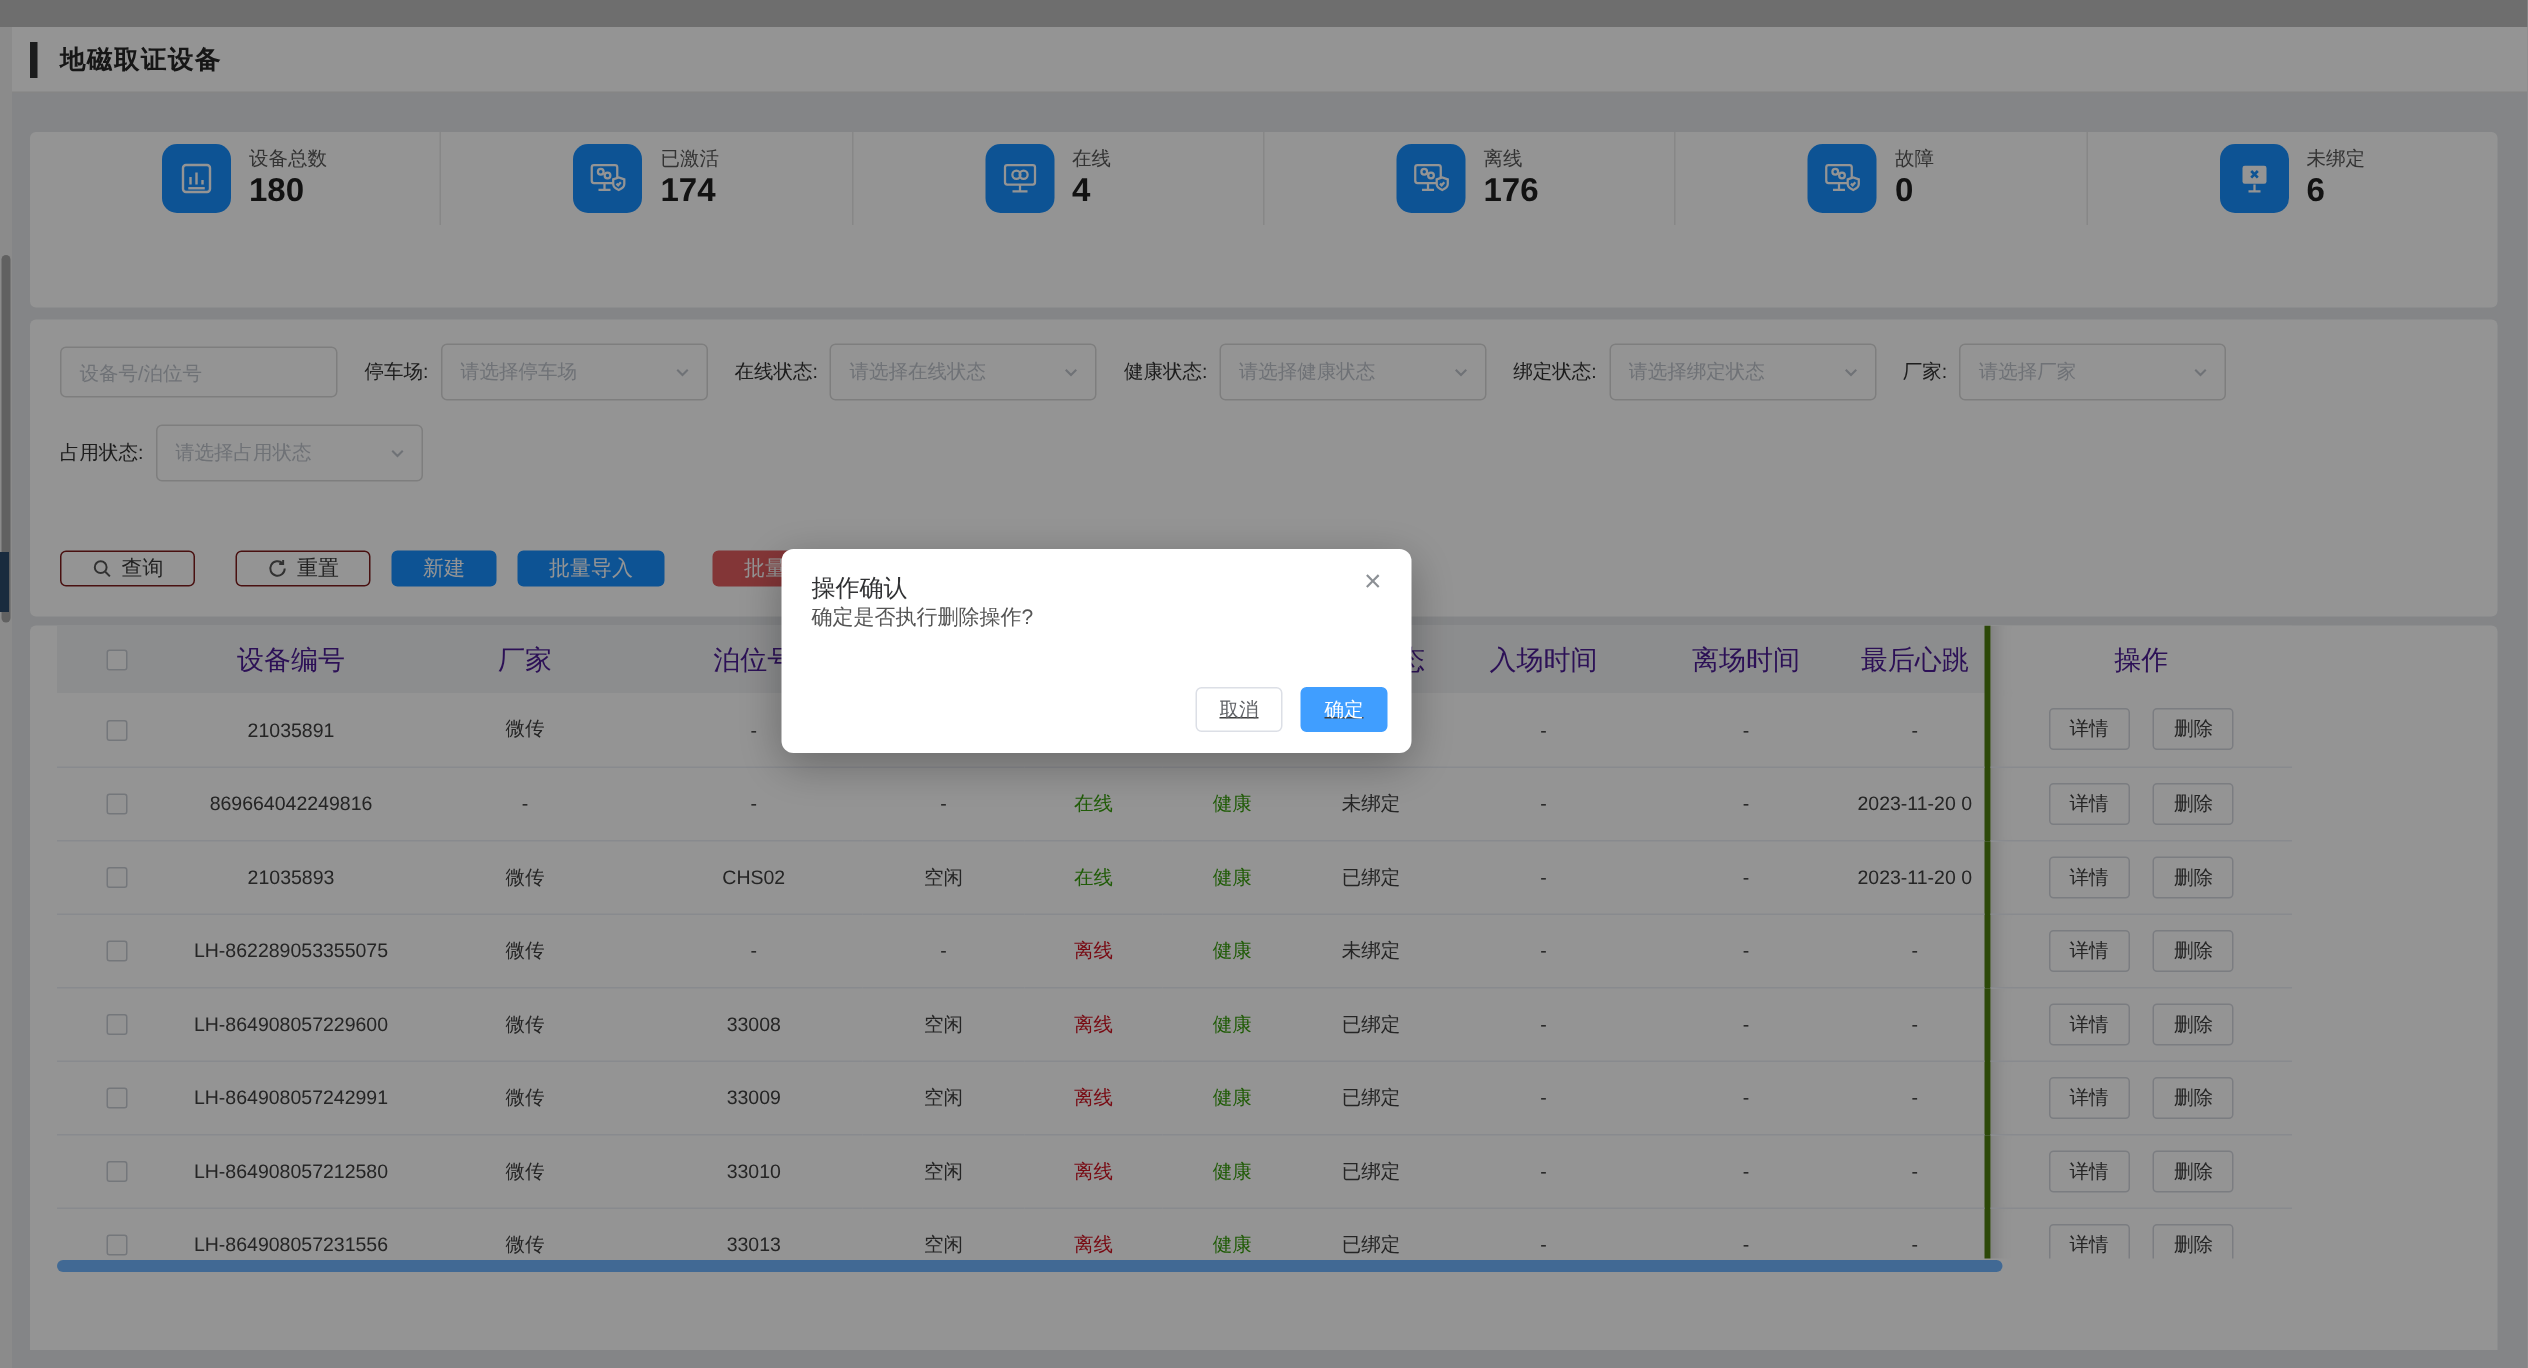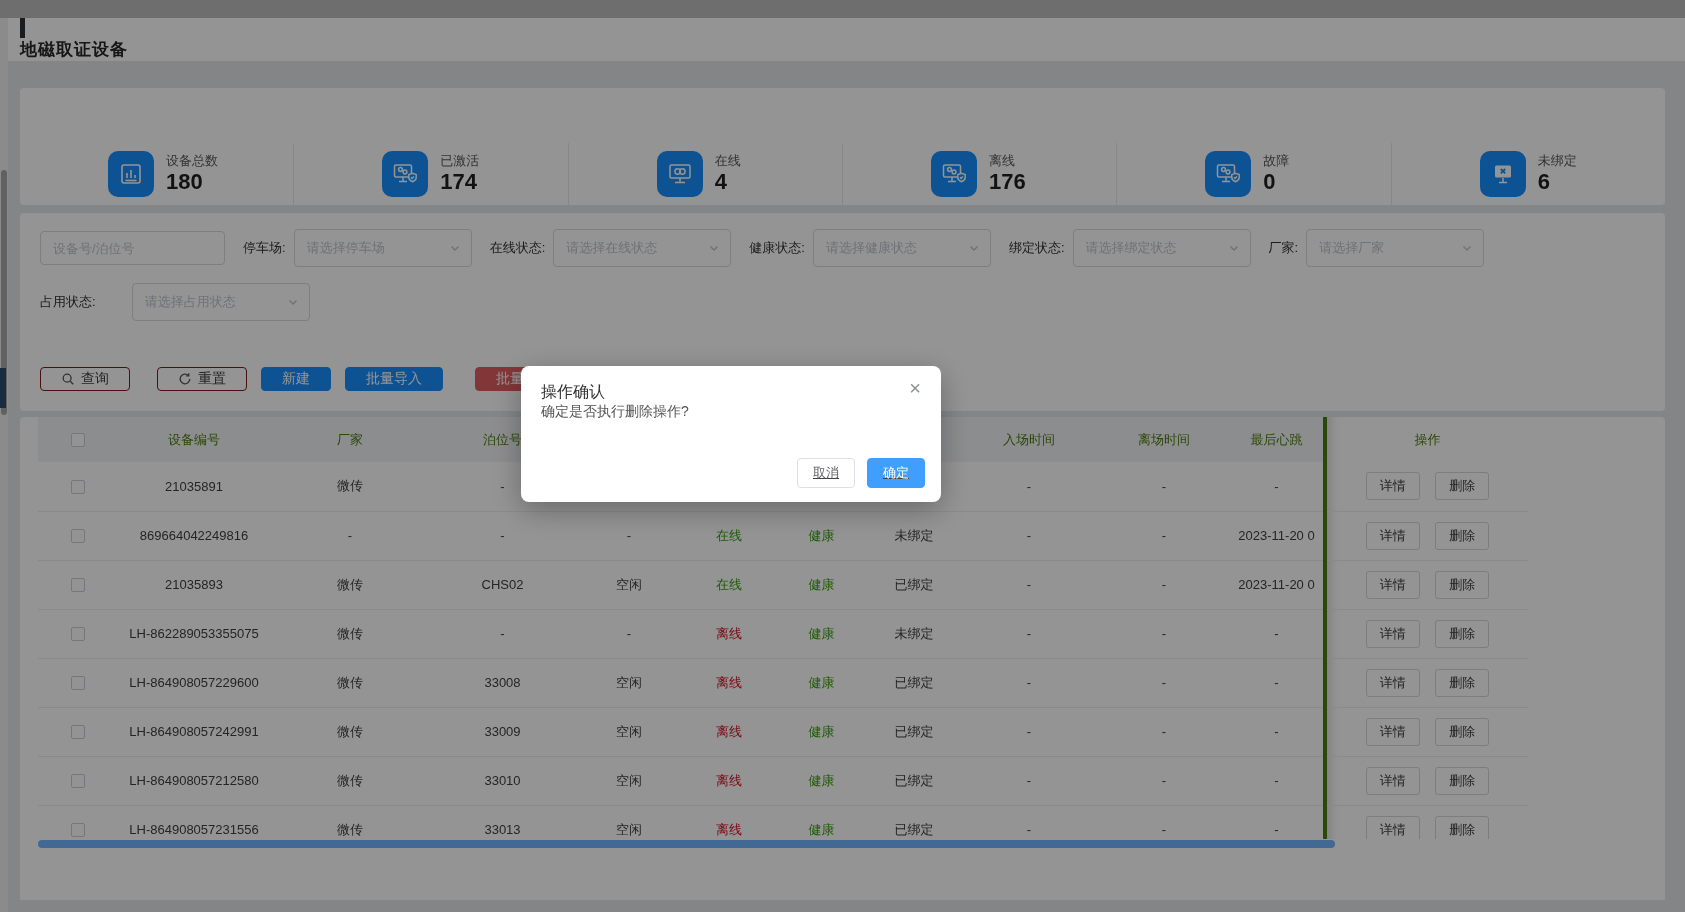--- a/index.html
+++ b/index.html
@@ -6,59 +6,59 @@
   html,body { width:1685px; height:912px; overflow:hidden; }
   body { font-family:"Liberation Sans","DejaVu Sans",sans-serif; font-size:13px; color:#404040; background:#e4e6e9; position:relative; }
 
   .top-strip { height:18px; background:#bdbdbd; width:100%; }
 
   
   .left-scroll-track { position:absolute; left:0; top:18px; bottom:0; width:8px; background:#f0f0f0; z-index:5; }
   .left-scroll-thumb { position:absolute; left:1px; top:152px; width:6px; height:245px; background:#a8a8a8; border-radius:3px; }
   .left-edge-fragment { position:absolute; left:0; top:350px; width:6px; height:40px; background:#2b4a6b; }
 
-  .header-bar { height:44px; background:#ffffff; border-bottom:1px solid #e6e6e6; display:flex; align-items:flex-start; padding-left:20px;flex-direction:column; }
+  .header-bar { height:44px; background:#ffffff; border-bottom:1px solid #e6e6e6; display:flex; align-items:center; padding-left:20px; }
   .accent-bar { width:5px; height:24px; background:#303133; margin-right:15px; }
   .page-title { font-size:17px; font-weight:600; color:#262626; letter-spacing:1px; }
 
   .content { padding:0 20px; }
 
   
-  .stats-card { margin-top:26px; background:#fff; border-radius:4px; height:117px; display:flex; align-items:flex-end; }
+  .stats-card { margin-top:26px; background:#fff; border-radius:4px; height:117px; display:flex; align-items:flex-start; }
   .stat-item { flex:1; display:flex; align-items:center; padding-left:88px; height:62px; border-right:1px solid #e8e8e8; }
   .stat-item:last-child { border-right:none; }
   .stat-icon { width:46px; height:46px; border-radius:10px; background:#1890ff; display:flex; align-items:center; justify-content:center; flex:none; }
   .stat-text { margin-left:12px; line-height:1.15; }
   .stat-label { font-size:13px; color:#595959; }
   .stat-value { font-size:22px; font-weight:700; color:#1f1f1f; }
 
   
   .filter-card { margin-top:8px; background:#fff; border-radius:4px; padding:16px 20px 18px 20px; height:198px; }
   .filter-row { display:flex; align-items:center; margin-bottom:16px; }
-  .filter-row + .filter-row { margin-bottom:0;gap:28px; }
+  .filter-row + .filter-row { margin-bottom:0; }
   .f-label { color:#333; margin:0 8px 0 18px; white-space:nowrap; }
   .f-label.first { margin-left:0; }
   .text-input { width:185px; height:34px; border:1px solid #d9d9d9; border-radius:4px; padding:0 12px; font-size:13px; color:#333; background:#fff; outline:none; }
   .text-input::placeholder { color:#bfc4cc; }
   .select-box { width:178px; height:38px; border:1px solid #d9d9d9; border-radius:4px; background:#fff; display:flex; align-items:center; justify-content:space-between; padding:0 10px 0 12px; cursor:pointer; }
   .select-ph { color:#bfc4cc; white-space:nowrap; overflow:hidden; }
   .btn-row { display:flex; align-items:center; margin-top:46px; }
   .btn { height:24px; border-radius:4px; border:1px solid #7f1d1d; background:#fff; color:#3c3c3c; font-size:14px; padding:0 20px; display:inline-flex; align-items:center; justify-content:center; cursor:pointer; }
   .btn svg { margin-right:6px; }
   .btn.primary { background:#1890ff; border-color:#1890ff; color:#fff; }
   .btn.danger { background:#e25d5f; border-color:#e25d5f; color:#fff; }
   .btn + .btn { margin-left:14px; }
   .btn.gap-lg { margin-left:27px; }
   .btn.gap-xl { margin-left:32px; }
 
   
   .table-card { margin-top:6px; background:#fff; border-radius:4px 4px 0 0; padding:0 18px; height:483px; }
   .tbl-clip { height:422px; overflow:hidden; }
   table { border-collapse:collapse; table-layout:fixed; width:1490px; }
-  thead th { height:45px; background:#f2f3f5; color:#4d7c0f; font-weight:400; font-size:13px; text-align:center; }
+  thead th { height:45px; background:#f2f3f5; color:#4c1d95; font-weight:400; font-size:18px; text-align:center; }
   tbody td { height:49px; border-bottom:1px solid #ebeef5; text-align:center; color:#404040; white-space:nowrap; overflow:hidden; }
   td.status-red { color:#cf1322; }
   td.status-green { color:#389e0d; }
   .cb { display:inline-block; width:14px; height:14px; border:1px solid #c9cdd4; border-radius:2px; background:#fdfdfd; vertical-align:middle; cursor:pointer; }
   th.op-col, td.op-col { border-left:4px solid #4d7c0f; box-shadow:inset 14px 0 12px -12px rgba(0,0,0,0.18); background:#fff; }
   .mini-btn { width:54px; height:28px; border:1px solid #d4d7de; border-radius:3px; background:#fff; color:#404040; font-size:13px; cursor:pointer; }
   .mini-btn + .mini-btn { margin-left:12px; }
 
   .h-scrollbar { height:10px; margin-top:0; position:relative; }
   .h-scroll-thumb { position:absolute; left:0; top:1px; width:1297px; height:8px; border-radius:4px; background:rgba(64,158,255,0.75); cursor:pointer; }

